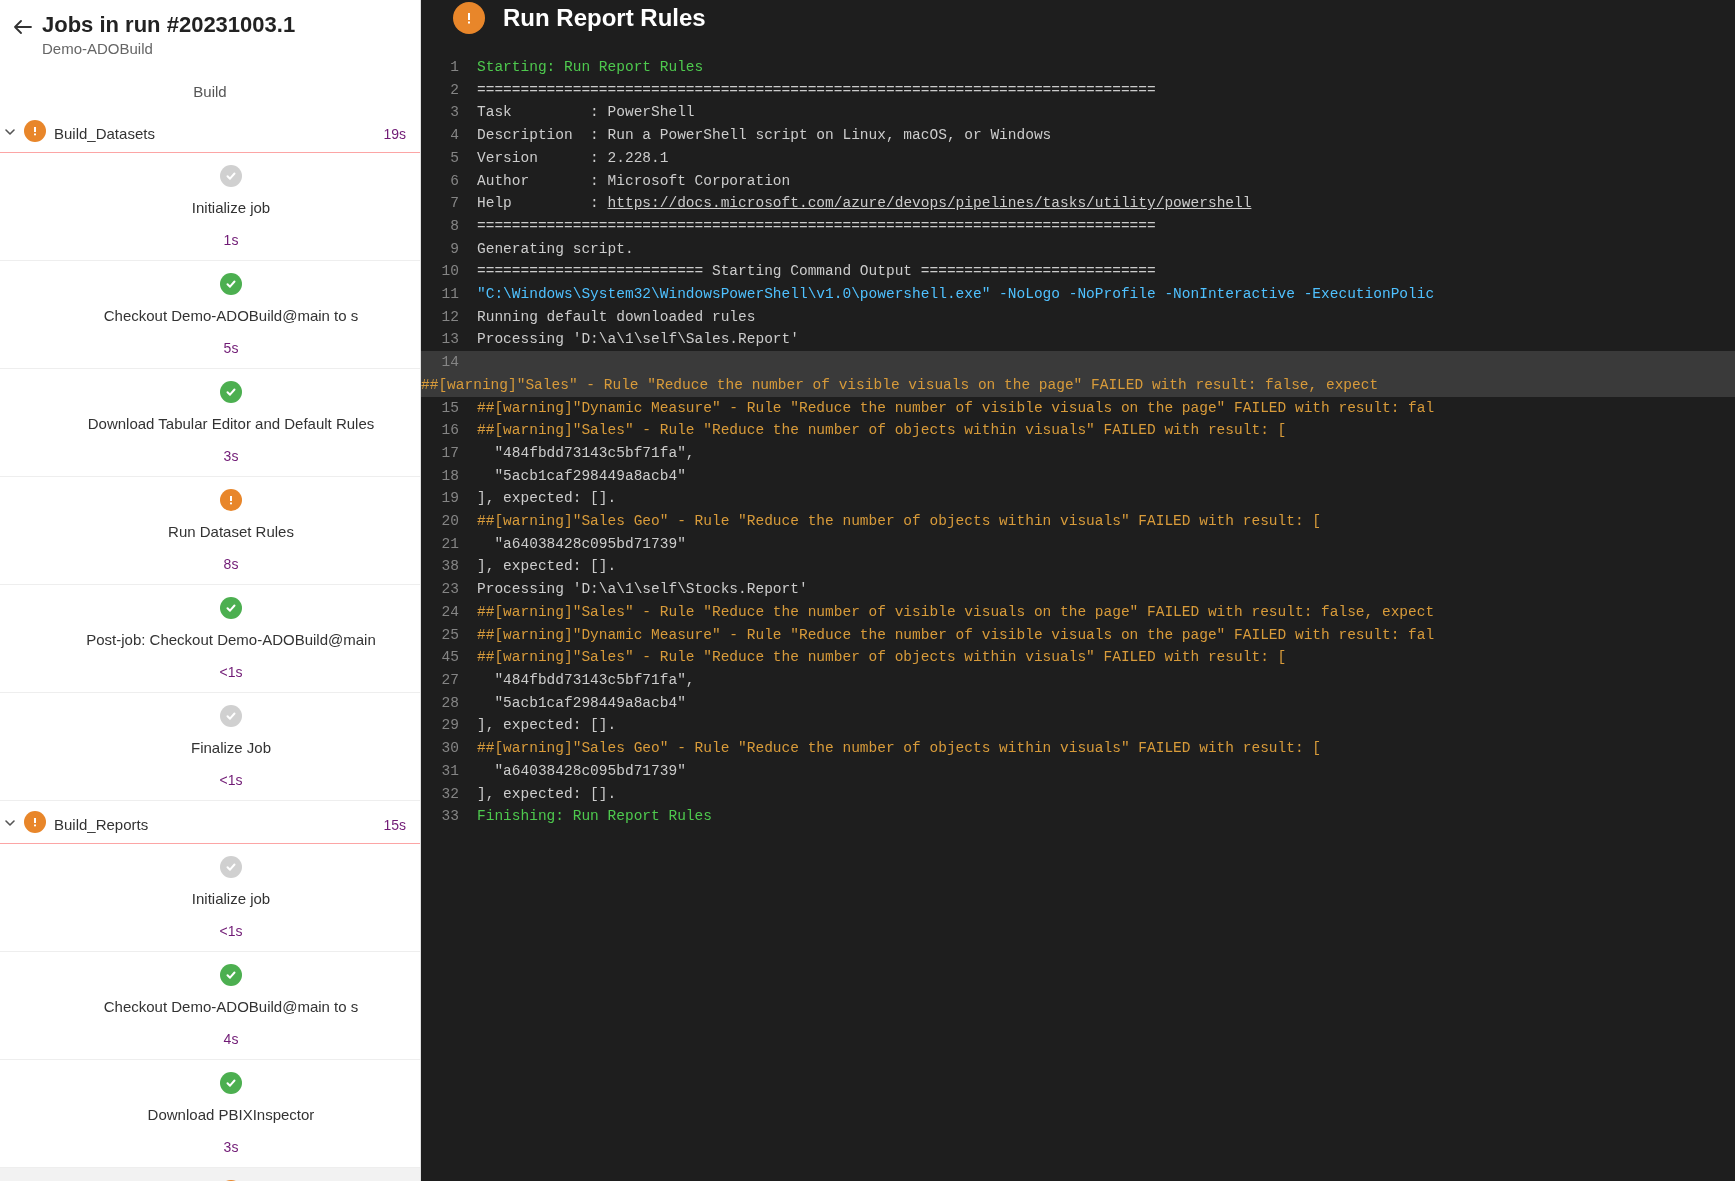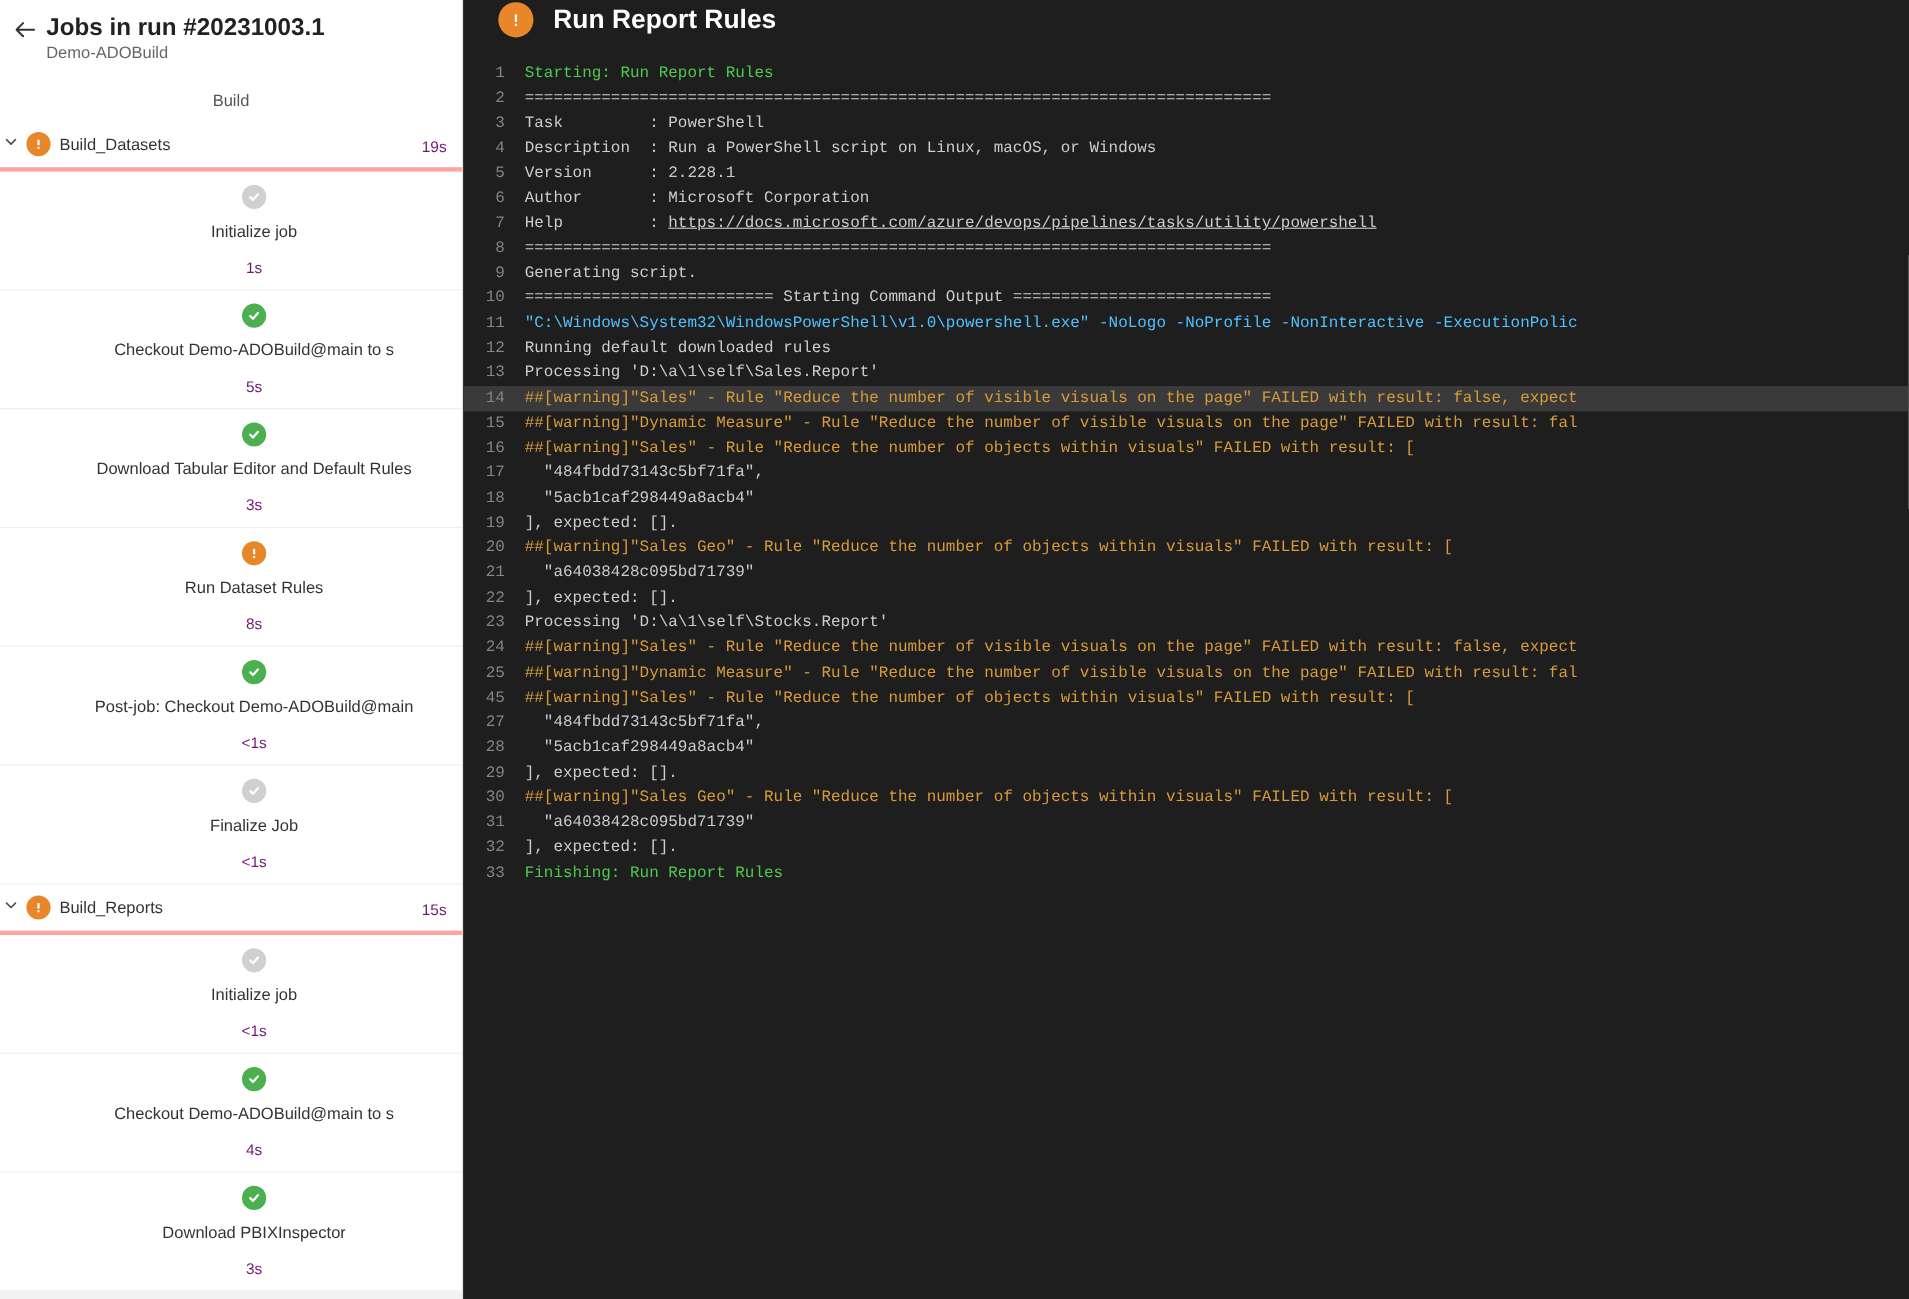--- a/index.html
+++ b/index.html
@@ -77,24 +77,24 @@
       overflow: hidden;
       text-overflow: ellipsis;
     }
     .row-duration {
       font-size: 14px;
       color: #701a75;
       margin-top: 4px;
     }
     .job-header-row {
       display: flex;
-      align-items: center;
+      align-items: flex-end;
       gap: 8px;
       padding: 10px 14px 10px 4px;
-      border-bottom: 4px solid #fca5a5;
+      border-bottom: 1px solid #fca5a5;
       cursor: pointer;
     }
     
     
     .content {
       flex: 1;
       background: #1e1e1e;
       color: #ccc;
       display: flex;
       flex-direction: column;
@@ -120,21 +120,21 @@
       overflow: auto;
       font-family: "Consolas", "Courier New", monospace;
       font-size: 14.5px;
       line-height: 22.7px;
       padding-top: 6px;
     }
     .log-line {
       display: flex;
       white-space: pre;
     }
-    .log-line.highlighted { background: #3a3a3a; }
+    .log-line.highlighted { background: #3a3a3a; flex-direction: column; }
     .line-no {
       width: 56px;
       text-align: right;
       padding-right: 18px;
       color: #858585;
       user-select: none;
       flex-shrink: 0;
     }
     .line-content { flex: 1; }
     .c-default { color: #cccccc; }
@@ -334,21 +334,21 @@
       <div class="log-line"><span class="line-no">12</span><span class="line-content c-default">Running default downloaded rules</span></div>
       <div class="log-line"><span class="line-no">13</span><span class="line-content c-default">Processing 'D:\a\1\self\Sales.Report'</span></div>
       <div class="log-line highlighted"><span class="line-no">14</span><span class="line-content c-warning">##[warning]"Sales" - Rule "Reduce the number of visible visuals on the page" FAILED with result: false, expect</span></div>
       <div class="log-line"><span class="line-no">15</span><span class="line-content c-warning">##[warning]"Dynamic Measure" - Rule "Reduce the number of visible visuals on the page" FAILED with result: fal</span></div>
       <div class="log-line"><span class="line-no">16</span><span class="line-content c-warning">##[warning]"Sales" - Rule "Reduce the number of objects within visuals" FAILED with result: [</span></div>
       <div class="log-line"><span class="line-no">17</span><span class="line-content c-default">  "484fbdd73143c5bf71fa",</span></div>
       <div class="log-line"><span class="line-no">18</span><span class="line-content c-default">  "5acb1caf298449a8acb4"</span></div>
       <div class="log-line"><span class="line-no">19</span><span class="line-content c-default">], expected: [].</span></div>
       <div class="log-line"><span class="line-no">20</span><span class="line-content c-warning">##[warning]"Sales Geo" - Rule "Reduce the number of objects within visuals" FAILED with result: [</span></div>
       <div class="log-line"><span class="line-no">21</span><span class="line-content c-default">  "a64038428c095bd71739"</span></div>
-      <div class="log-line"><span class="line-no">22</span><span class="line-content c-default">], expected: [].</span></div>
+      <div class="log-line"><span class="line-no">38</span><span class="line-content c-default">], expected: [].</span></div>
       <div class="log-line"><span class="line-no">23</span><span class="line-content c-default">Processing 'D:\a\1\self\Stocks.Report'</span></div>
       <div class="log-line"><span class="line-no">24</span><span class="line-content c-warning">##[warning]"Sales" - Rule "Reduce the number of visible visuals on the page" FAILED with result: false, expect</span></div>
       <div class="log-line"><span class="line-no">25</span><span class="line-content c-warning">##[warning]"Dynamic Measure" - Rule "Reduce the number of visible visuals on the page" FAILED with result: fal</span></div>
       <div class="log-line"><span class="line-no">45</span><span class="line-content c-warning">##[warning]"Sales" - Rule "Reduce the number of objects within visuals" FAILED with result: [</span></div>
       <div class="log-line"><span class="line-no">27</span><span class="line-content c-default">  "484fbdd73143c5bf71fa",</span></div>
       <div class="log-line"><span class="line-no">28</span><span class="line-content c-default">  "5acb1caf298449a8acb4"</span></div>
       <div class="log-line"><span class="line-no">29</span><span class="line-content c-default">], expected: [].</span></div>
       <div class="log-line"><span class="line-no">30</span><span class="line-content c-warning">##[warning]"Sales Geo" - Rule "Reduce the number of objects within visuals" FAILED with result: [</span></div>
       <div class="log-line"><span class="line-no">31</span><span class="line-content c-default">  "a64038428c095bd71739"</span></div>
       <div class="log-line"><span class="line-no">32</span><span class="line-content c-default">], expected: [].</span></div>

